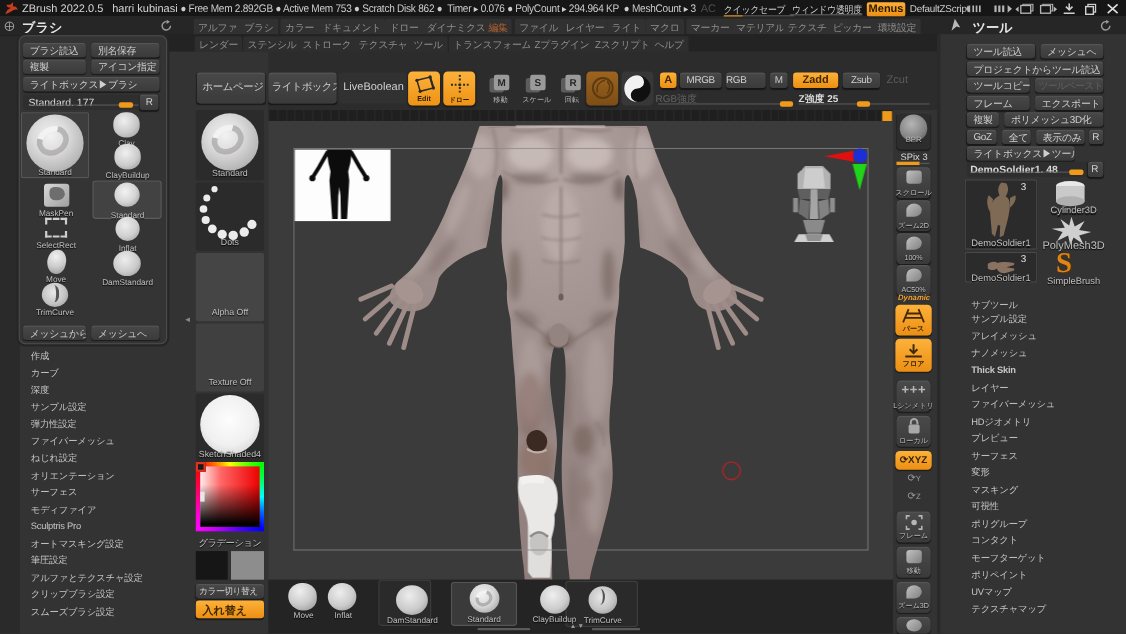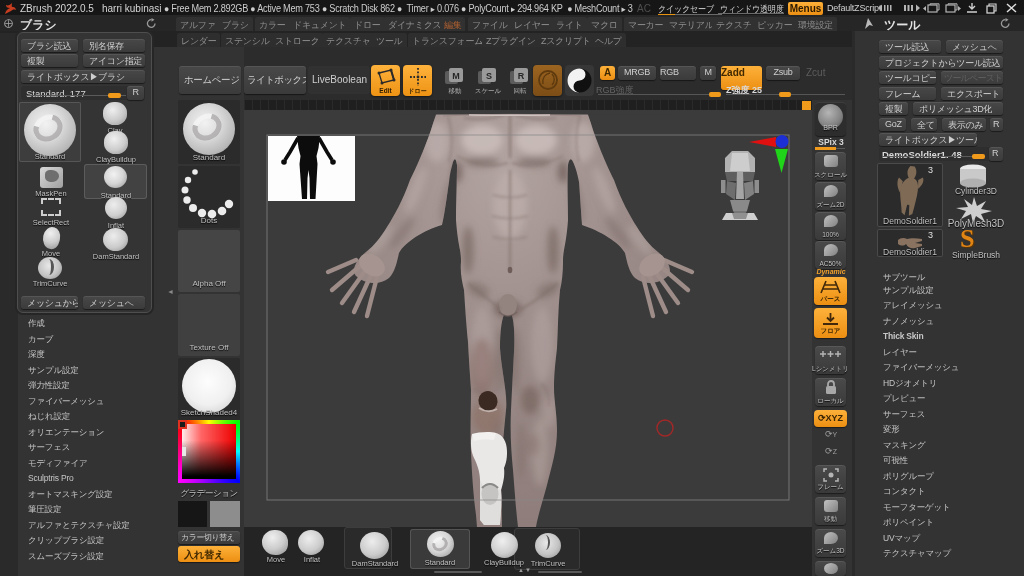--- a/index.html
+++ b/index.html
@@ -265,21 +265,21 @@
 <div class="a" style="left:565px;top:65px;width:29px;height:31px;background:#373737;border-radius:4px"></div>
 <svg class="a" style="left:566px;top:67px" width="27" height="27" viewBox="0 0 27 27">
     <circle cx="13.5" cy="13.5" r="12" fill="#101010"></circle>
     <path d="M13.5 1.5 A12 12 0 0 0 13.5 25.5 A6 6 0 0 1 13.5 13.5 A6 6 0 0 0 13.5 1.5 Z" fill="#f2f2f2"></path>
   </svg>
 
 <div class="obtn" style="left:600px;top:66px;width:15px;height:14px;text-align:center;padding-left:0">A</div>
 <div class="btn" style="left:618px;top:66px;width:38px;height:14px;text-align:center;padding-left:0">MRGB</div>
 <div class="btn" style="left:660px;top:66px;width:36px;height:14px;padding-left:0">RGB</div>
 <div class="btn" style="left:700px;top:66px;width:16px;height:14px;text-align:center;padding-left:0">M</div>
-<div class="obtn" style="left:721px;top:66px;width:41px;height:24px;text-align:left;padding-left:0">Zadd</div>
+<div class="obtn" style="left:721px;top:66px;width:41px;height:14px;text-align:center;padding-left:0">Zadd</div>
 <div class="btn" style="left:766px;top:66px;width:34px;height:14px;text-align:center;padding-left:0">Zsub</div>
 <div class="a" style="left:806px;top:67px;font-size:10px;color:#5c5c5c">Zcut</div>
 <div class="a" style="left:596px;top:84px;font-size:9px;color:#646464">RGB強度</div>
 <div class="a" style="left:598px;top:94px;width:118px;height:1px;background:#565656"></div>
 <div class="a" style="left:709px;top:92px;width:12px;height:5px;background:#f09a1c;border-radius:2px"></div>
 <div class="a" style="left:726px;top:84px;font-size:9px;font-weight:bold;color:#dadada">Z強度 25</div>
 <div class="a" style="left:726px;top:94px;width:119px;height:1px;background:#565656"></div>
 <div class="a" style="left:779px;top:92px;width:12px;height:5px;background:#f09a1c;border-radius:2px"></div>
 
 <div class="a" style="left:244px;top:110px;width:568px;height:417px;background:#3b3b3b"></div>
@@ -485,21 +485,21 @@
 <style>
 .sb{position:absolute;left:815px;width:31px;background:linear-gradient(#4a4a4a,#3a3a3a);border-radius:4px;box-shadow:inset 0 1px 0 rgba(255,255,255,.08),0 1px 1px rgba(0,0,0,.45)}
 .sbl{position:absolute;left:809px;width:43px;font-size:6.5px;color:#c2c2c2;text-align:center;text-shadow:0 1px 1px #000;white-space:nowrap}
 .osb{position:absolute;left:814px;width:33px;background:linear-gradient(#fdb13a,#ec8f12);border-radius:4px;box-shadow:0 1px 1px rgba(0,0,0,.45)}
 .osbl{position:absolute;left:814px;width:33px;font-size:6.5px;color:#3a2505;font-weight:bold;text-align:center}
 .ic{position:absolute;left:824px;width:14px;height:12px;background:linear-gradient(135deg,#c2c2c2,#808080);border-radius:3px}
 </style>
 <div class="sb" style="top:102px;height:34px;background:#2d2d2d"></div>
 <div class="a" style="left:818px;top:104px;width:25px;height:25px;border-radius:50%;background:radial-gradient(circle at 42% 35%,#b5b5b5,#828282 60%,#4a4a4a)"></div>
 <div class="sbl" style="top:124px;font-size:7px">BPR</div>
-<div class="a" style="left:812px;top:137px;width:38px;font-size:8.5px;color:#d8d8d8;text-align:center;font-weight:bold">SPix 3</div>
+<div class="a" style="left:812px;top:137px;width:38px;font-size:8.5px;color:#d8d8d8;text-align:center;font-weight:normal">SPix 3</div>
 <div class="a" style="left:815px;top:147px;width:21px;height:3px;background:#f09a1c"></div>
 <div class="a" style="left:836px;top:148px;width:9px;height:1px;background:#5a5a5a"></div>
 <div class="sb" style="top:152px;height:28px"></div>
 <div class="ic" style="top:155px"></div>
 <div class="sbl" style="top:171px">スクロール</div>
 <div class="sb" style="top:182px;height:28px"></div>
 <div class="ic" style="top:185px;border-radius:50% 50% 50% 0"></div>
 <div class="sbl" style="top:201px">ズーム2D</div>
 <div class="sb" style="top:212px;height:28px"></div>
 <div class="ic" style="top:215px;border-radius:50% 50% 50% 0"></div>

